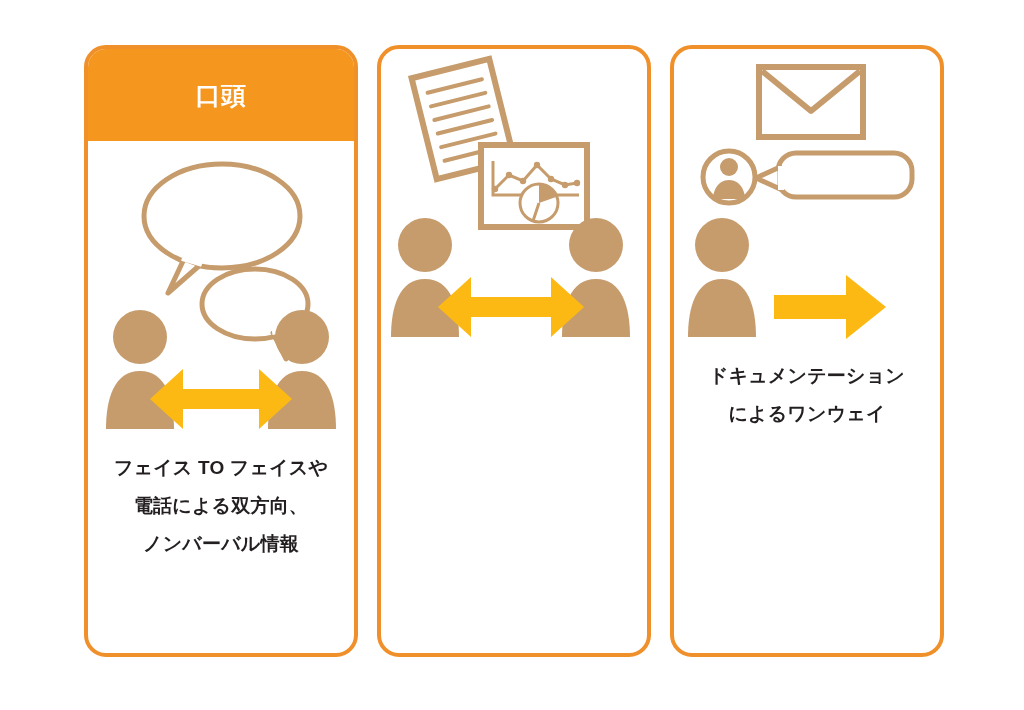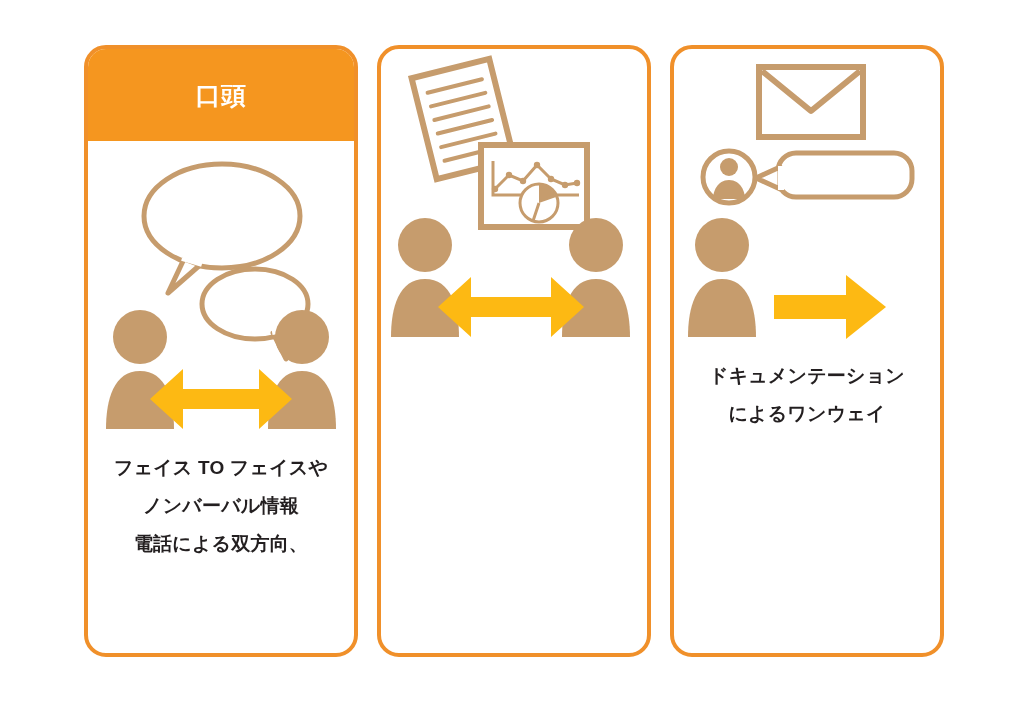--- a/index.html
+++ b/index.html
@@ -126,22 +126,22 @@
               <path d="M 214 230 C 188 230 180 258 180 288 L 248 288 C 248 258 240 230 214 230 Z" fill="#C69C6D"></path>
             </g>
 
             <g>
               <path d="M 95 248 L 95 228 L 62 258 L 95 288 L 95 268 L 171 268 L 171 288 L 204 258 L 171 228 L 171 248 Z" fill="#FDB913"></path>
             </g>
           </svg>
         </div>
         <div class="caption">
           <span class="cline">フェイス TO フェイスや</span>
+          <span class="cline">電話による双方向、</span>
           <span class="cline">ノンバーバル情報</span>
-          <span class="cline">電話による双方向、</span>
         </div>
       </div>
     </div>
 
     <div class="card">
       <div class="card-body">
         <div class="illus">
           <svg width="266" height="300" viewBox="0 0 266 300" xmlns="http://www.w3.org/2000/svg">
 
             <g transform="rotate(-14 82 70)">

